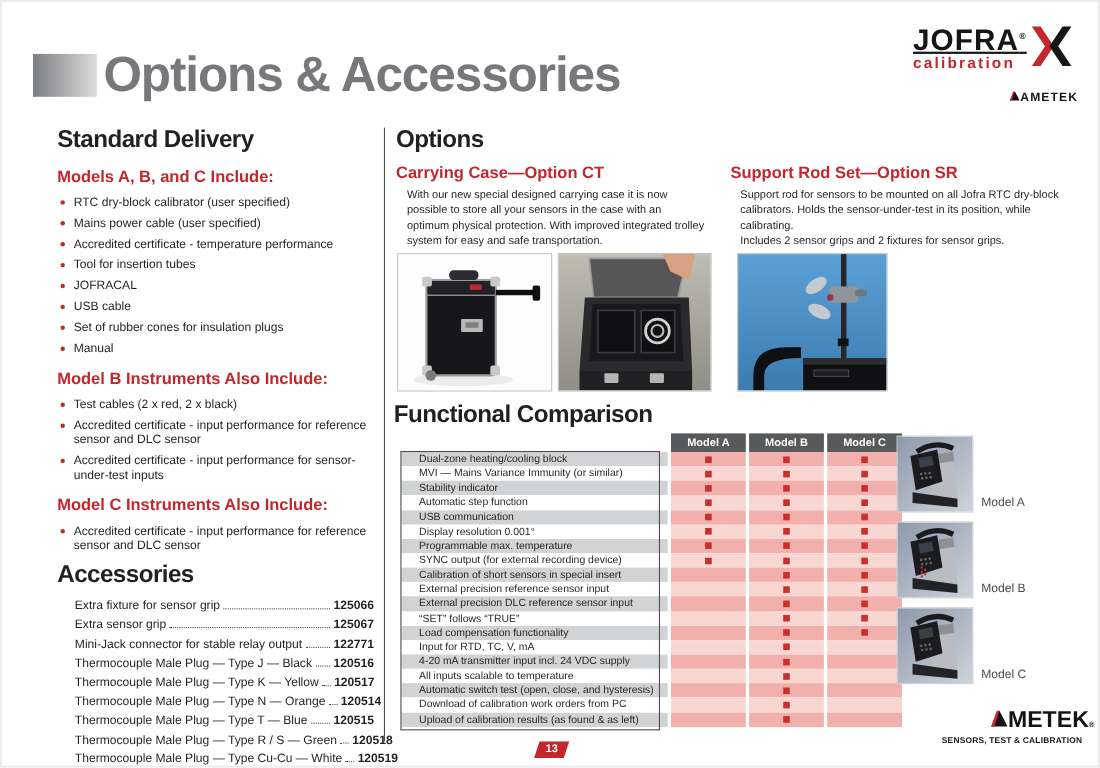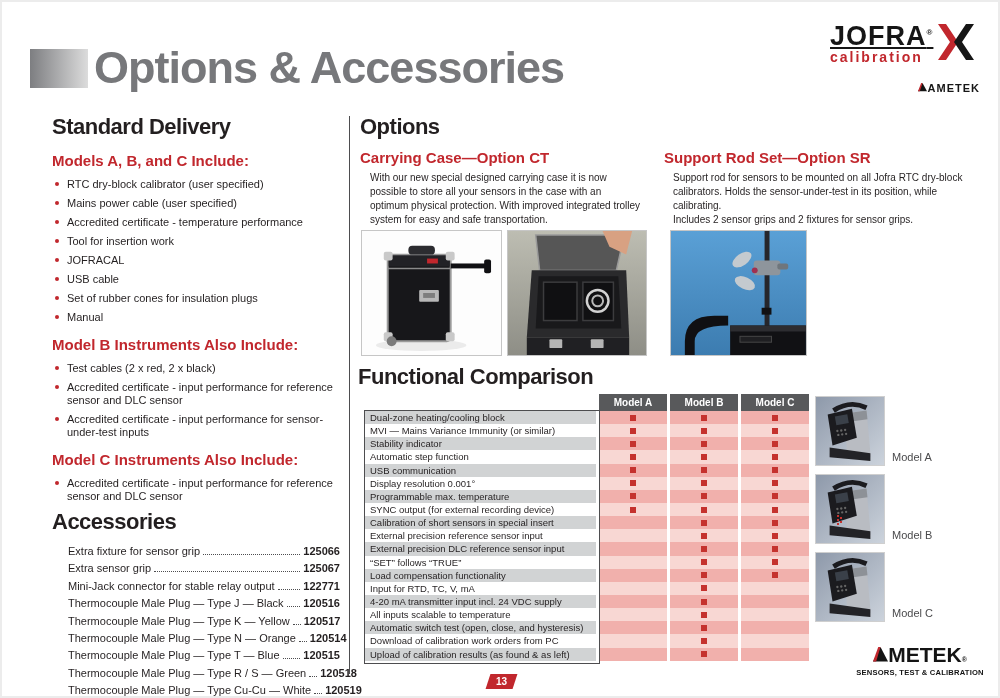--- a/index.html
+++ b/index.html
@@ -50,21 +50,21 @@
   .photo-case-closed{left:359px; top:228px; width:141px; height:126px; background:#fdfdfd;}
   .photo-case-open{left:505px; top:228px; width:140px; height:126px;
      background:linear-gradient(to bottom,#bdbdb2,#8e8e86);}
   .photo-rod{left:668px; top:228px; width:137px; height:126px;
      background:linear-gradient(to bottom,#5aa0d6,#3c7cb0);}
   
   .fc-title{position:absolute; left:356px; top:362px;}
   .fc-table{position:absolute; left:363px; top:392px;}
   .fc-row{display:flex; height:13.15px;}
   .fc-header-row{height:17px; margin-bottom:0;}
-  .fc-label{width:226px; padding-left:5px; display:flex; align-items:center;
+  .fc-label{width:226px; padding-left:16px; display:flex; align-items:center;
     font-size:9.5px; white-space:nowrap; overflow:hidden;}
   .fc-label-spacer{background:transparent;}
   .fc-cell{width:68px; margin-left:3px; display:flex; align-items:center; justify-content:center;}
   .fc-head-cell{background:#58595b; color:#ffffff; font-size:10px; font-weight:bold;}
   .r-dark .fc-label{background:#d1d3d4;}
   .r-light .fc-label{background:#ffffff;}
   .r-dark .fc-cell{background:#f1b0ac;}
   .r-light .fc-cell{background:#f8d7d3;}
   .mark{width:6px; height:6px; background:#c5322e;}
   .fc-label-outline{position:absolute; left:362px; top:408px; width:234px; height:252px;
@@ -77,21 +77,21 @@
   .model-photo svg{display:block; width:100%; height:100%;}
   .model-label{position:absolute; left:77px; bottom:3px; font-size:11px; color:#4a4a4c;}
   .bdots{position:absolute; left:21px; top:40px; width:2px; height:2px; background:#c5322e;
     box-shadow:0 4px 0 #c5322e, 0 8px 0 #c5322e, 3px 2px 0 #c5322e, 3px 6px 0 #c5322e;}
   
   .page-num{position:absolute; left:486px; top:672px; width:27px; height:15px; background:#c1272d;
     transform:skewX(-18deg); display:flex; align-items:center; justify-content:center;}
   .page-num span{transform:skewX(18deg); color:#fff; font-size:10px; font-weight:bold;}
   .ametek-footer{position:absolute; left:843px; top:641px; width:150px; text-align:center;}
   .ametek-brand{font-size:21px; font-weight:bold; color:#141414; letter-spacing:0;
-    display:flex; align-items:baseline; justify-content:center; gap:0;}
+    display:flex; align-items:baseline; justify-content:flex-end; gap:0;}
   .ametek-brand sup{font-size:7px;}
   .ametek-tagline{font-size:7.6px; font-weight:bold; color:#141414; letter-spacing:0.2px; margin-top:1px;
     white-space:nowrap;text-align:center;}
 </style>
 </head>
 <body>
 
 <div class="page">
 
   <div class="title-bar"></div>
@@ -124,21 +124,21 @@
   <div class="divider"></div>
 
   <div class="left-col">
     <h2 class="sec">Standard Delivery</h2>
     <div id="delivery-groups">
         <div class="group-heading">Models A, B, and C Include:</div>
         <ul class="bullets">
           <li class="bullet-item"><span class="dot"></span><span class="btext">RTC dry-block calibrator (user specified)</span></li>
           <li class="bullet-item"><span class="dot"></span><span class="btext">Mains power cable (user specified)</span></li>
           <li class="bullet-item"><span class="dot"></span><span class="btext">Accredited certificate - temperature performance</span></li>
-          <li class="bullet-item"><span class="dot"></span><span class="btext">Tool for insertion work</span></li>
+          <li class="bullet-item"><span class="dot"></span><span class="btext">Tool for insertion tubes</span></li>
           <li class="bullet-item"><span class="dot"></span><span class="btext">JOFRACAL</span></li>
           <li class="bullet-item"><span class="dot"></span><span class="btext">USB cable</span></li>
           <li class="bullet-item"><span class="dot"></span><span class="btext">Set of rubber cones for insulation plugs</span></li>
           <li class="bullet-item"><span class="dot"></span><span class="btext">Manual</span></li>
         </ul>
         <div class="group-heading">Model B Instruments Also Include:</div>
         <ul class="bullets">
           <li class="bullet-item"><span class="dot"></span><span class="btext">Test cables (2 x red, 2 x black)</span></li>
           <li class="bullet-item"><span class="dot"></span><span class="btext">Accredited certificate - input performance for reference sensor and DLC sensor</span></li>
           <li class="bullet-item"><span class="dot"></span><span class="btext">Accredited certificate - input performance for sensor-under-test inputs</span></li>

